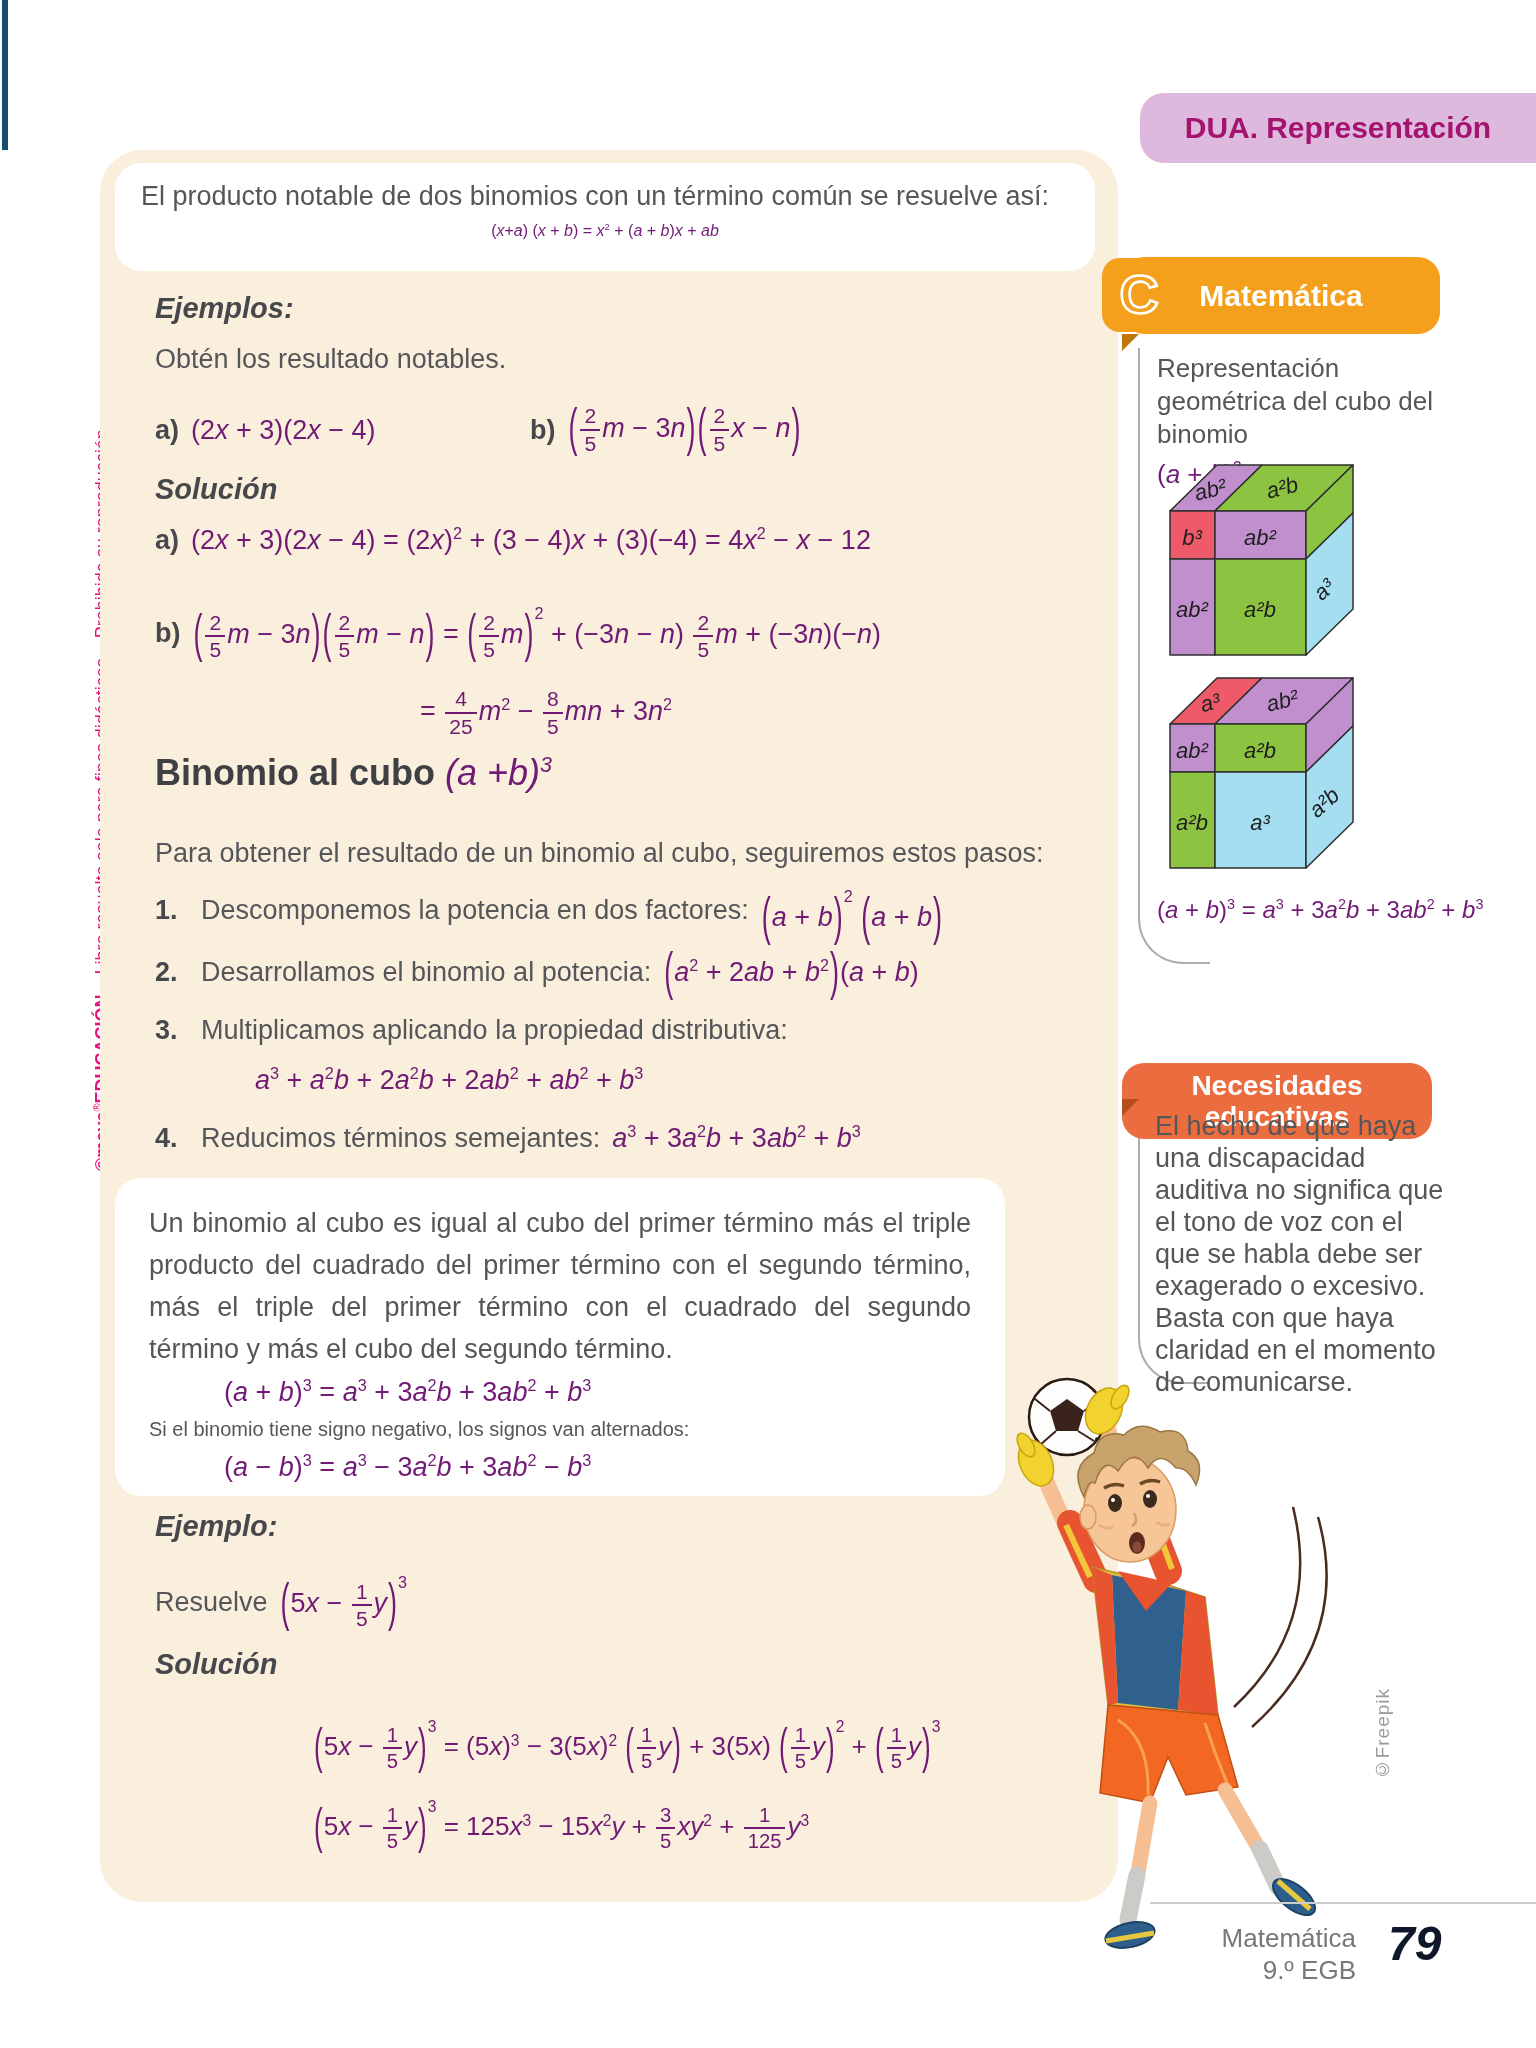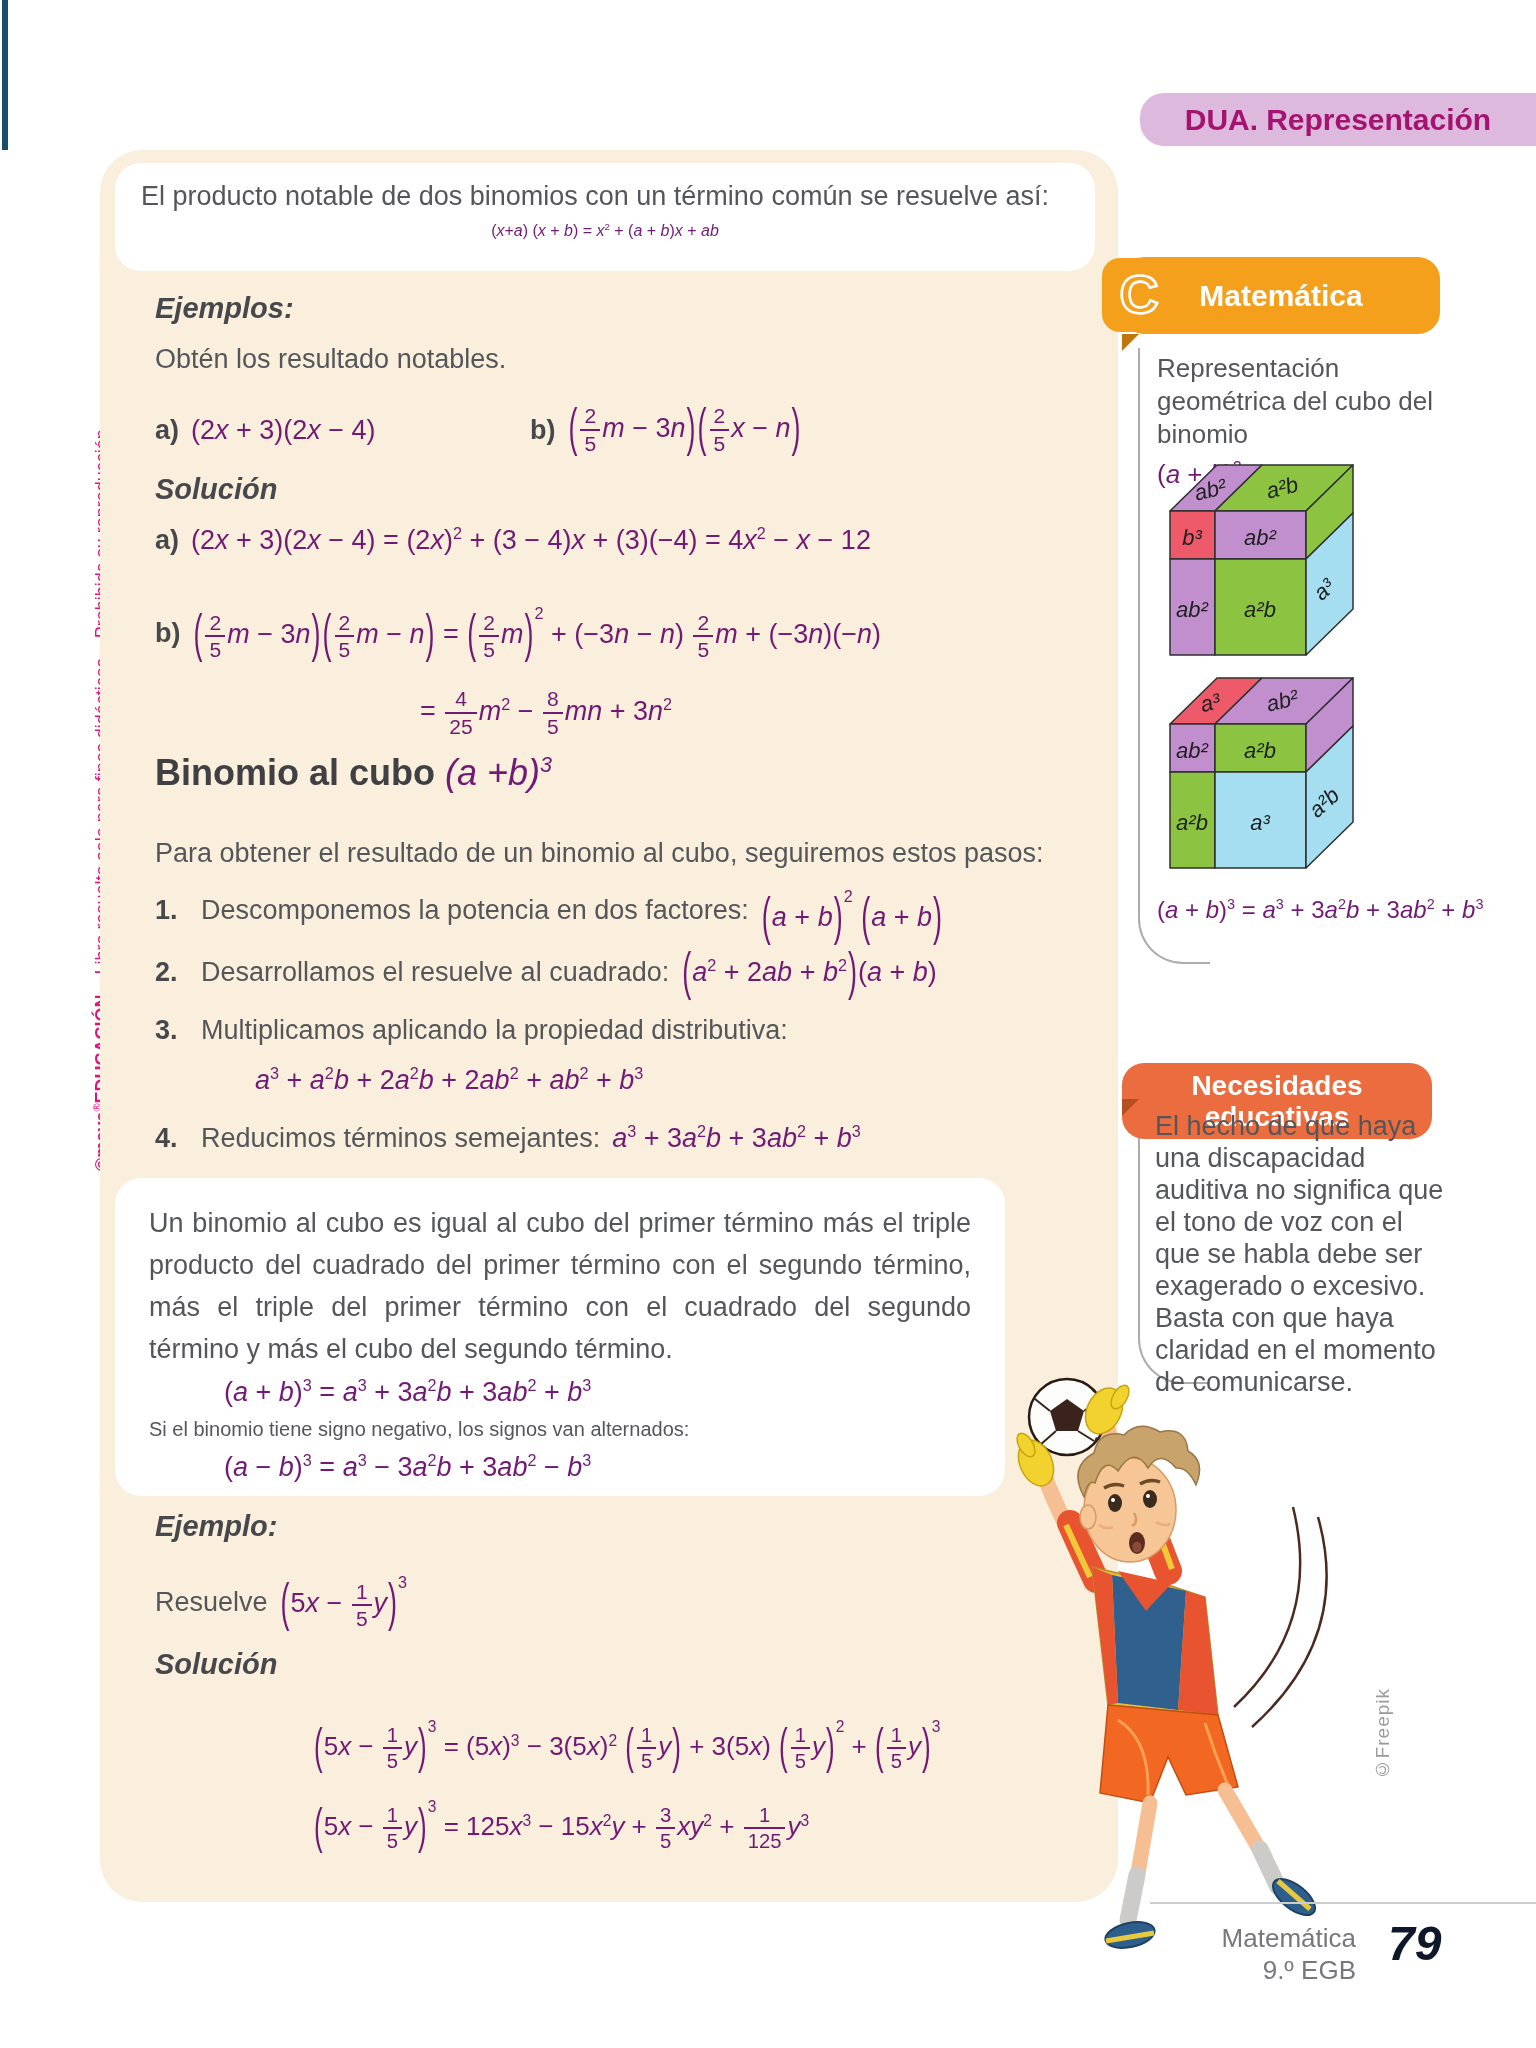--- a/index.html
+++ b/index.html
@@ -38,21 +38,21 @@
   .math{display:inline-block;white-space:pre;color:#701a75;}
   .math .it{font-style:italic;}
   .math .sup{font-size:0.6em;vertical-align:0.62em;}
   .math .bp{display:inline-block;transform:scaleY(1.95);transform-origin:center;font-weight:300;padding:0 1px;}
   .math .bp + .sup{vertical-align:1.5em;}
   .math .frac{display:inline-block;text-align:center;vertical-align:middle;font-size:0.78em;line-height:1.12;margin:0 2px;}
   .math .fn{display:block;border-bottom:2px solid currentColor;padding:0 4px 1px;}
   .math .fd{display:block;padding:1px 4px 0;}
 
   
-  .badge{position:absolute;left:1140px;top:93px;width:396px;height:53px;background:#DDB9DD;
+  .badge{position:absolute;left:1140px;top:93px;width:396px;height:70px;background:#DDB9DD;
          border-top-left-radius:24px;border-bottom-left-radius:24px;display:flex;align-items:center;justify-content:center;
          color:#A4136F;font-size:30px;}
   .badge b{font-weight:800;margin-right:8px;}
   .badge span{font-weight:bold;}
   .note-frame{position:absolute;width:70px;border-left:2px solid #ADADAD;border-bottom:2px solid #ADADAD;border-bottom-left-radius:45px;}
   .frame1{left:1138px;top:348px;height:614px;}
   .frame2{left:1138px;top:1106px;height:276px;}
   .side-box{position:absolute;border-radius:22px;display:flex;flex-direction:column;align-items:center;justify-content:center;color:#fff;font-weight:bold;}
   .mat-box{left:1122px;top:257px;width:318px;height:77px;background:#F5A01D;font-size:30px;}
   .mat-fold{position:absolute;left:1122px;top:334px;width:0;height:0;border-top:17px solid #C0760A;border-right:17px solid transparent;}
@@ -128,21 +128,21 @@
 
   <div class="plain" style="left:155px;top:838px;">Para obtener el resultado de un binomio al cubo, seguiremos estos pasos:</div>
 
   <div class="row" style="left:155px;top:882px;height:56px;">
     <span class="stepnum">1.</span>
     <span>Descomponemos la potencia en dos factores: </span>
     <span class="math"><span class="bp">(</span><span class="it">a</span><span class="rm"> + </span><span class="it">b</span><span class="bp">)</span><span class="sup">2</span><span class="rm"> </span><span class="bp">(</span><span class="it">a</span><span class="rm"> + </span><span class="it">b</span><span class="bp">)</span></span>
   </div>
   <div class="row" style="left:155px;top:944px;height:56px;">
     <span class="stepnum">2.</span>
-    <span>Desarrollamos el resuelve al cuadrado: </span>
+    <span>Desarrollamos el binomio al potencia: </span>
     <span class="math"><span class="bp">(</span><span class="it">a</span><span class="sup">2</span><span class="rm"> + 2</span><span class="it">ab</span><span class="rm"> + </span><span class="it">b</span><span class="sup">2</span><span class="bp">)</span><span class="rm">(</span><span class="it">a</span><span class="rm"> + </span><span class="it">b</span><span class="rm">)</span></span>
   </div>
   <div class="row" style="left:155px;top:1008px;height:44px;">
     <span class="stepnum">3.</span>
     <span>Multiplicamos aplicando la propiedad distributiva:</span>
   </div>
   <div class="row" style="left:255px;top:1058px;height:44px;">
     <span class="math"><span class="it">a</span><span class="sup">3</span><span class="rm"> + </span><span class="it">a</span><span class="sup">2</span><span class="it">b</span><span class="rm"> + 2</span><span class="it">a</span><span class="sup">2</span><span class="it">b</span><span class="rm"> + 2</span><span class="it">ab</span><span class="sup">2</span><span class="rm"> + </span><span class="it">ab</span><span class="sup">2</span><span class="rm"> + </span><span class="it">b</span><span class="sup">3</span></span>
   </div>
   <div class="row" style="left:155px;top:1116px;height:44px;">

